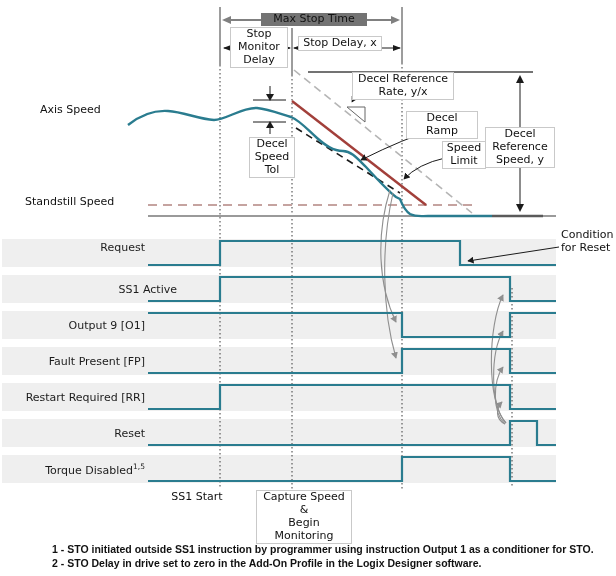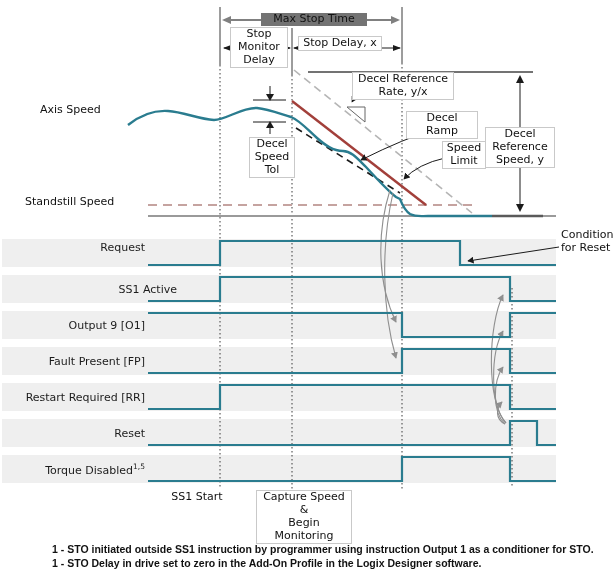--- a/index.html
+++ b/index.html
@@ -152,15 +152,15 @@
 
   <div class="sig-lbl" style="top:241px;">Request</div>
   <div class="sig-lbl" style="top:283px;margin-left:32px;">SS1 Active</div>
   <div class="sig-lbl" style="top:319px;">Output 9 [O1]</div>
   <div class="sig-lbl" style="top:355px;">Fault Present [FP]</div>
   <div class="sig-lbl" style="top:391px;">Restart Required [RR]</div>
   <div class="sig-lbl" style="top:427px;">Reset</div>
   <div class="sig-lbl" style="top:462px;"><span>Torque Disabled</span><sup>1,5</sup></div>
 
   <div class="fnote" style="top:543px;">1 - STO initiated outside SS1 instruction by programmer using instruction Output 1 as a conditioner for STO.</div>
-  <div class="fnote" style="top:557px;">1 - STO Delay in drive set to zero in the Add-On Profile in the Logix Designer software.</div>
+  <div class="fnote" style="top:557px;">2 - STO Delay in drive set to zero in the Add-On Profile in the Logix Designer software.</div>
 
 </div>
 
 </body></html>

